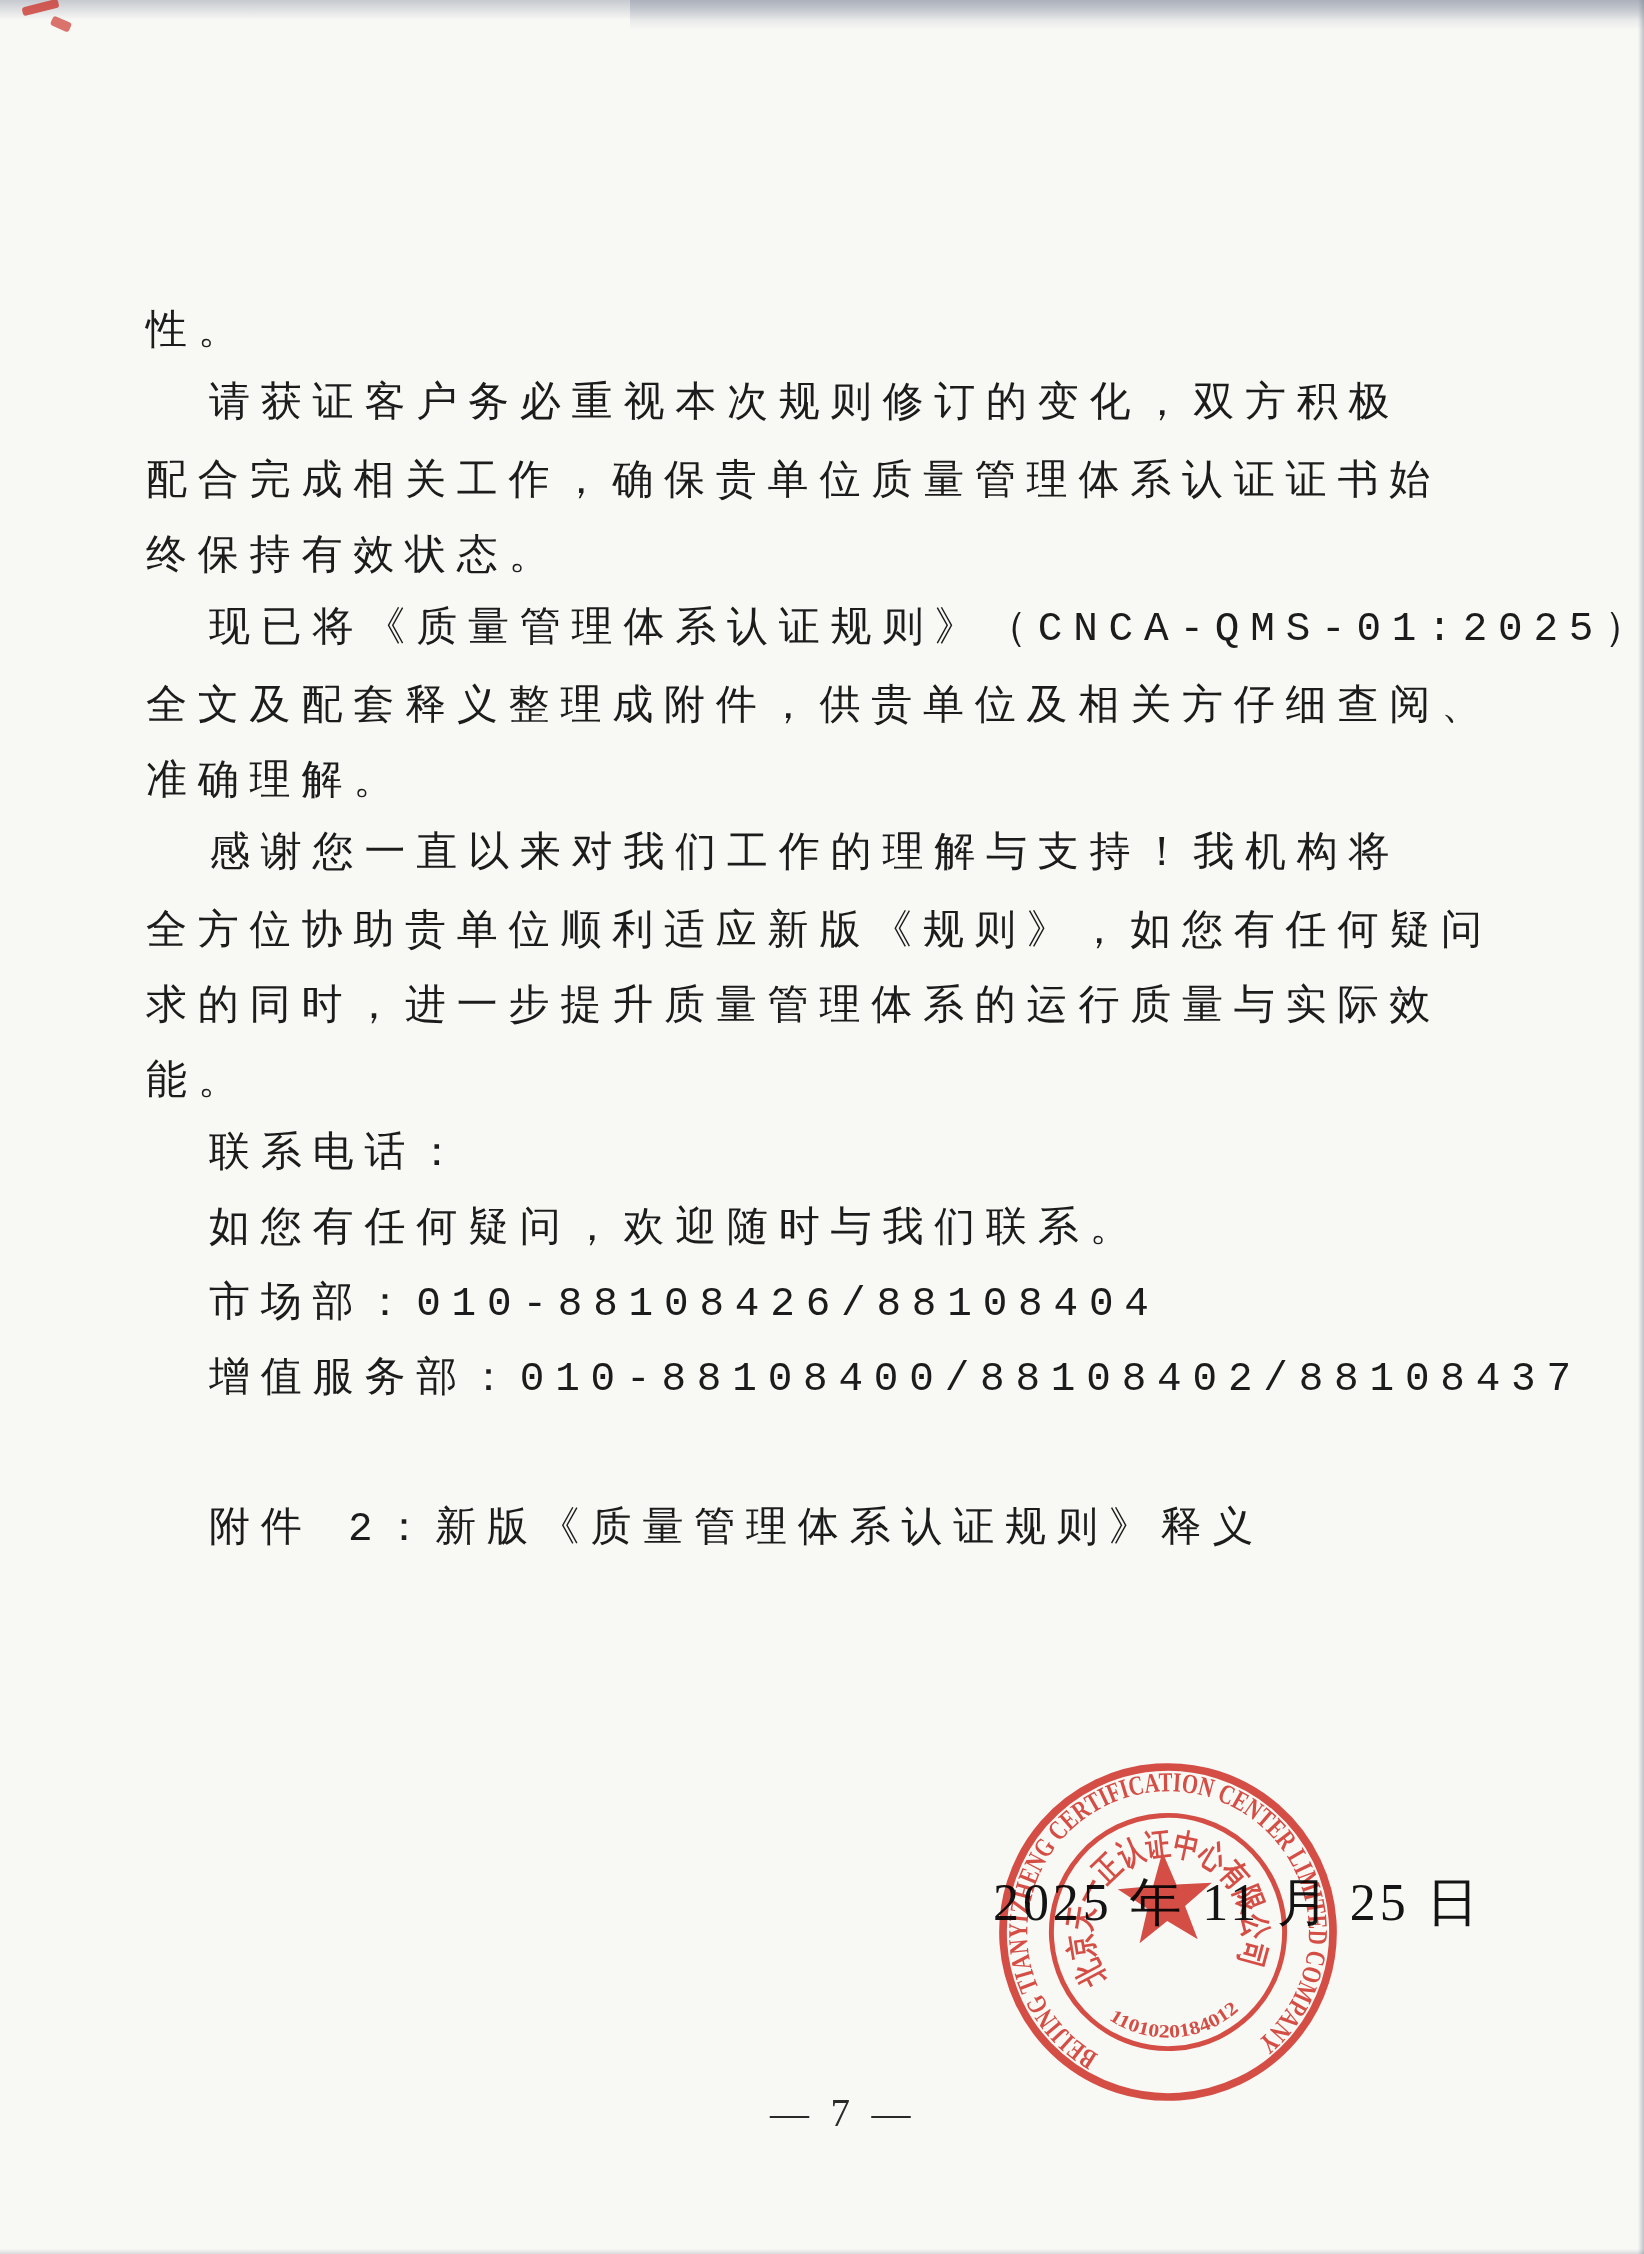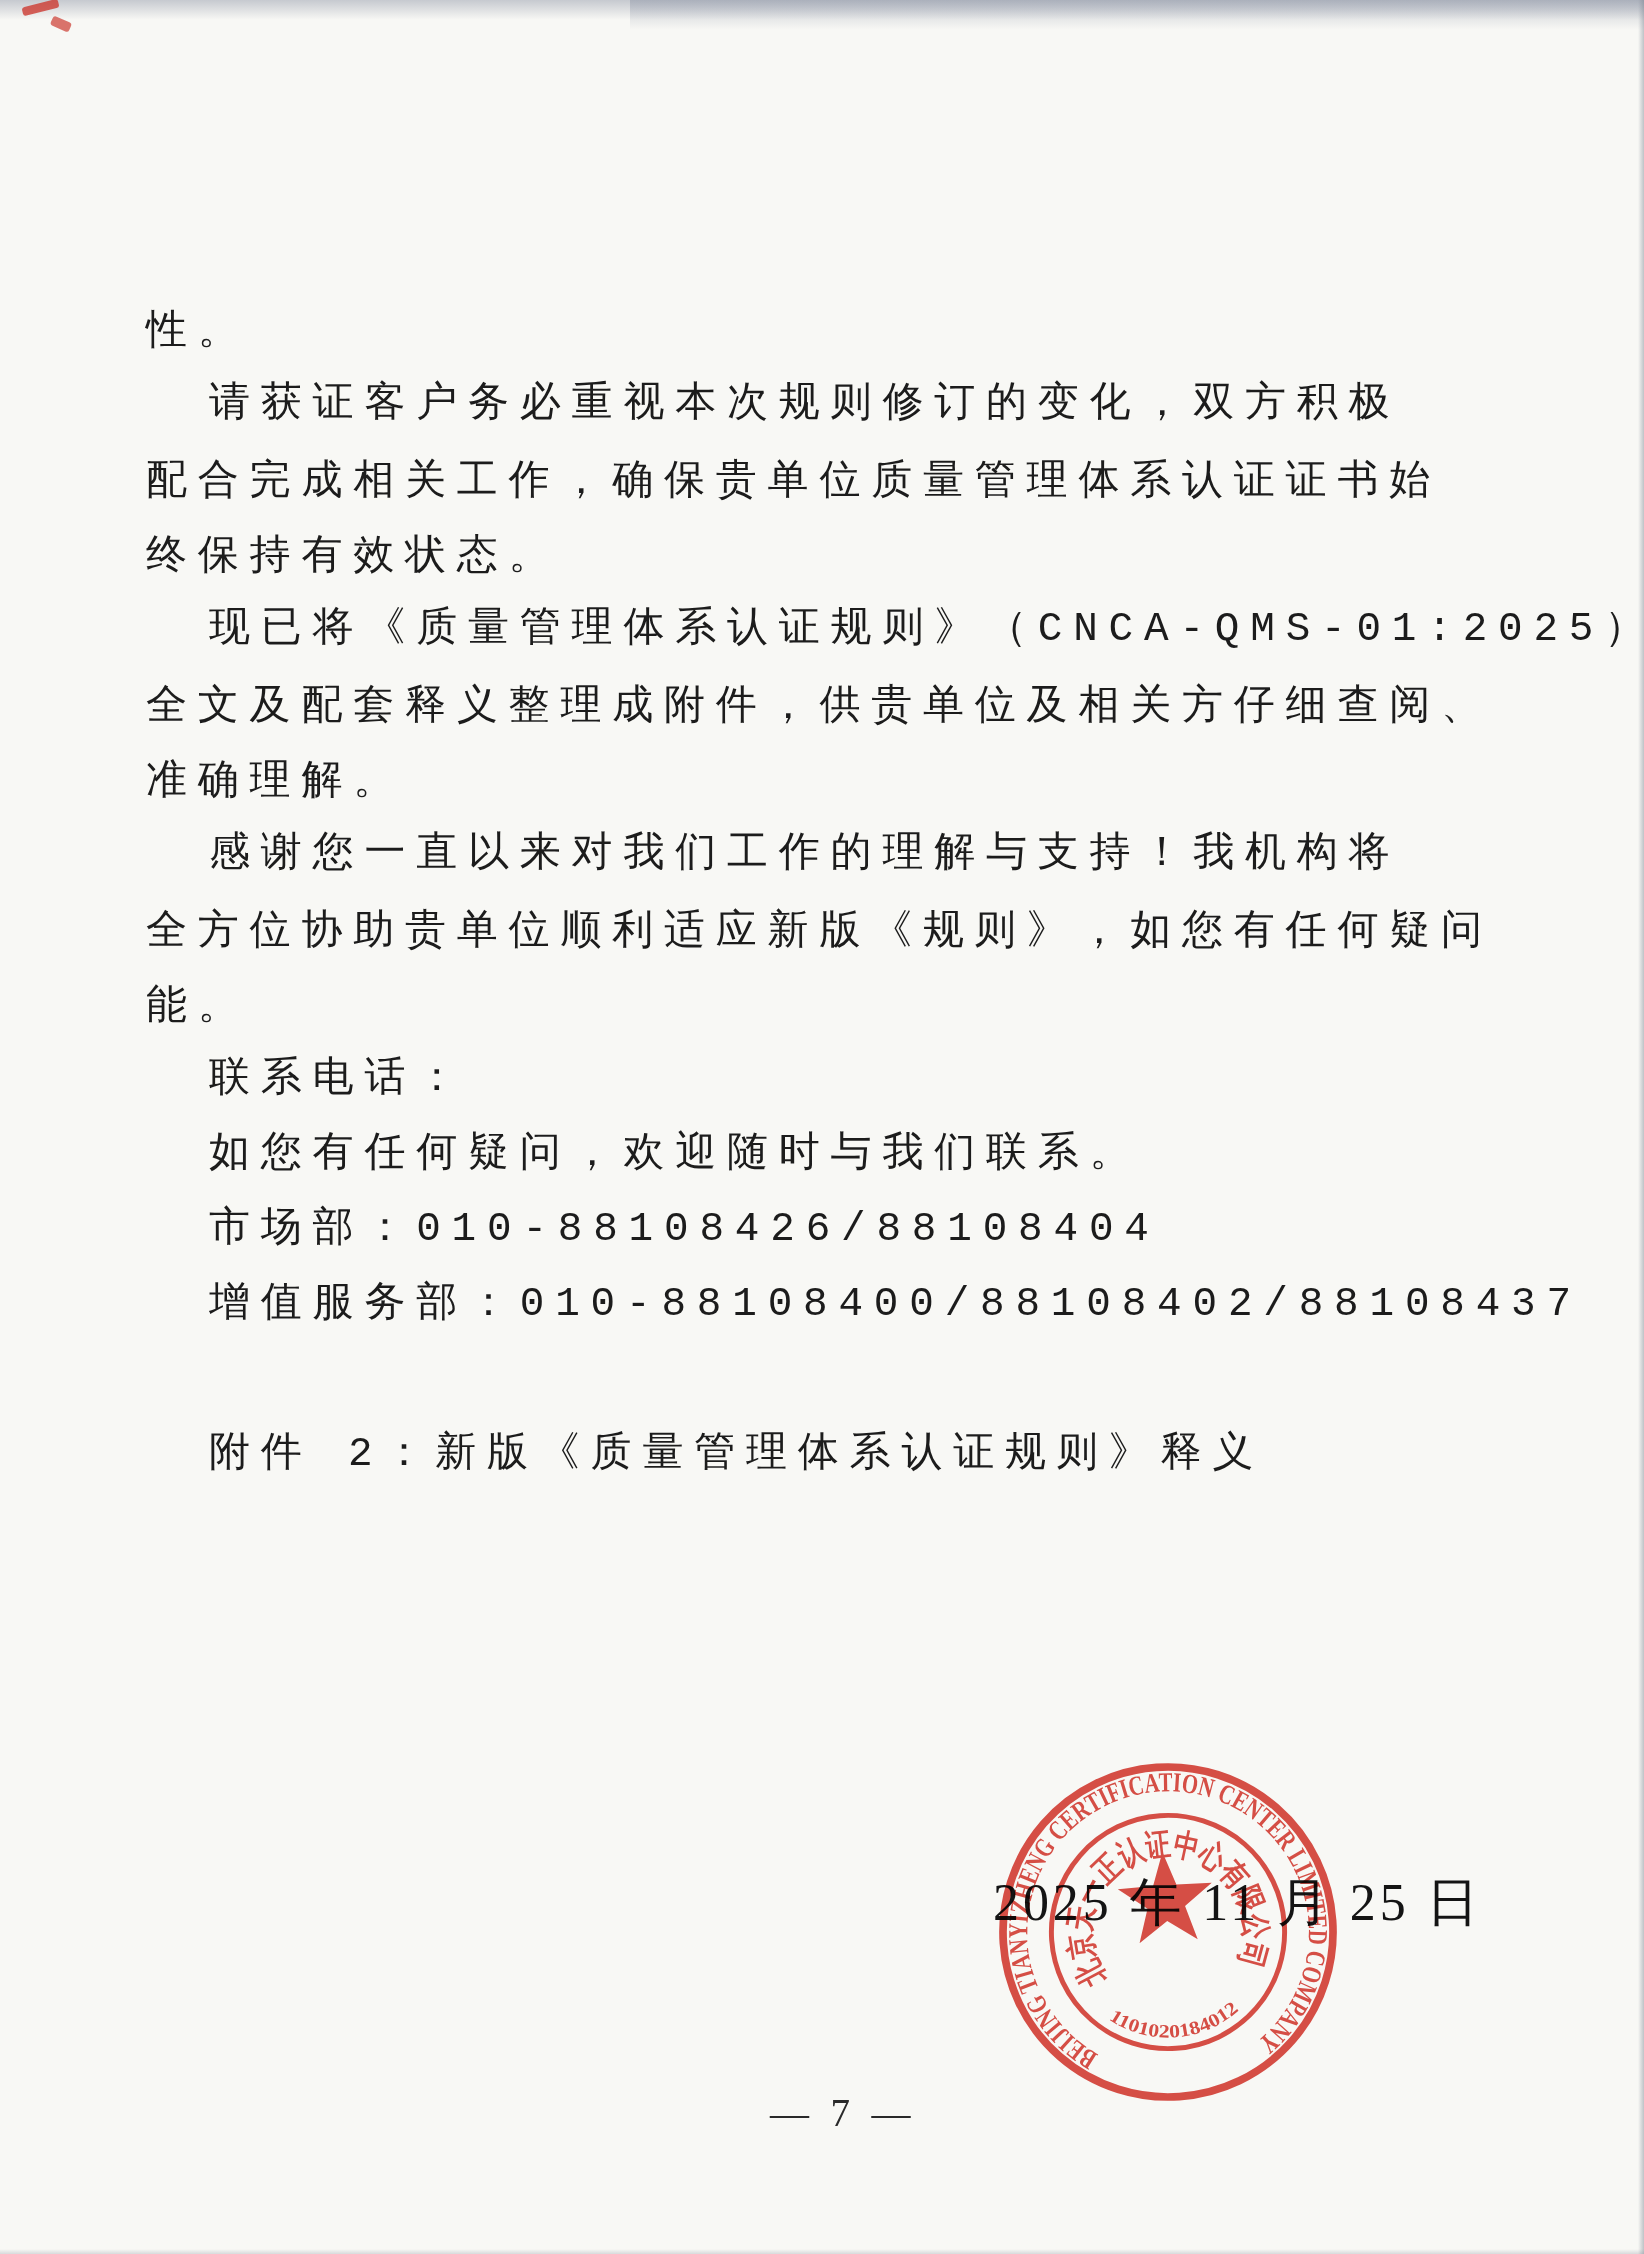--- a/index.html
+++ b/index.html
@@ -64,20 +64,21 @@
   <div class="doc-body">
     <div class="line">性。</div>
     <div class="line indent">请获证客户务必重视本次规则修订的变化，双方积极</div>
     <div class="line">配合完成相关工作，确保贵单位质量管理体系认证证书始</div>
     <div class="line">终保持有效状态。</div>
     <div class="line indent">现已将《质量管理体系认证规则》（CNCA-QMS-01:2025）</div>
     <div class="line">全文及配套释义整理成附件，供贵单位及相关方仔细查阅、</div>
     <div class="line">准确理解。</div>
     <div class="line indent">感谢您一直以来对我们工作的理解与支持！我机构将</div>
     <div class="line">全方位协助贵单位顺利适应新版《规则》，如您有任何疑问</div>
+    <div class="line">求的同时，进一步提升质量管理体系的运行质量与实际效</div>
     <div class="line">能。</div>
     <div class="line indent">联系电话：</div>
     <div class="line indent">如您有任何疑问，欢迎随时与我们联系。</div>
     <div class="line indent">市场部：010-88108426/88108404</div>
     <div class="line indent">增值服务部：010-88108400/88108402/88108437</div>
     <div class="line"></div>
     <div class="line indent">附件 2：新版《质量管理体系认证规则》释义</div>
   </div>
 
   <div class="date-line">2025 年 11 月 25 日</div>

